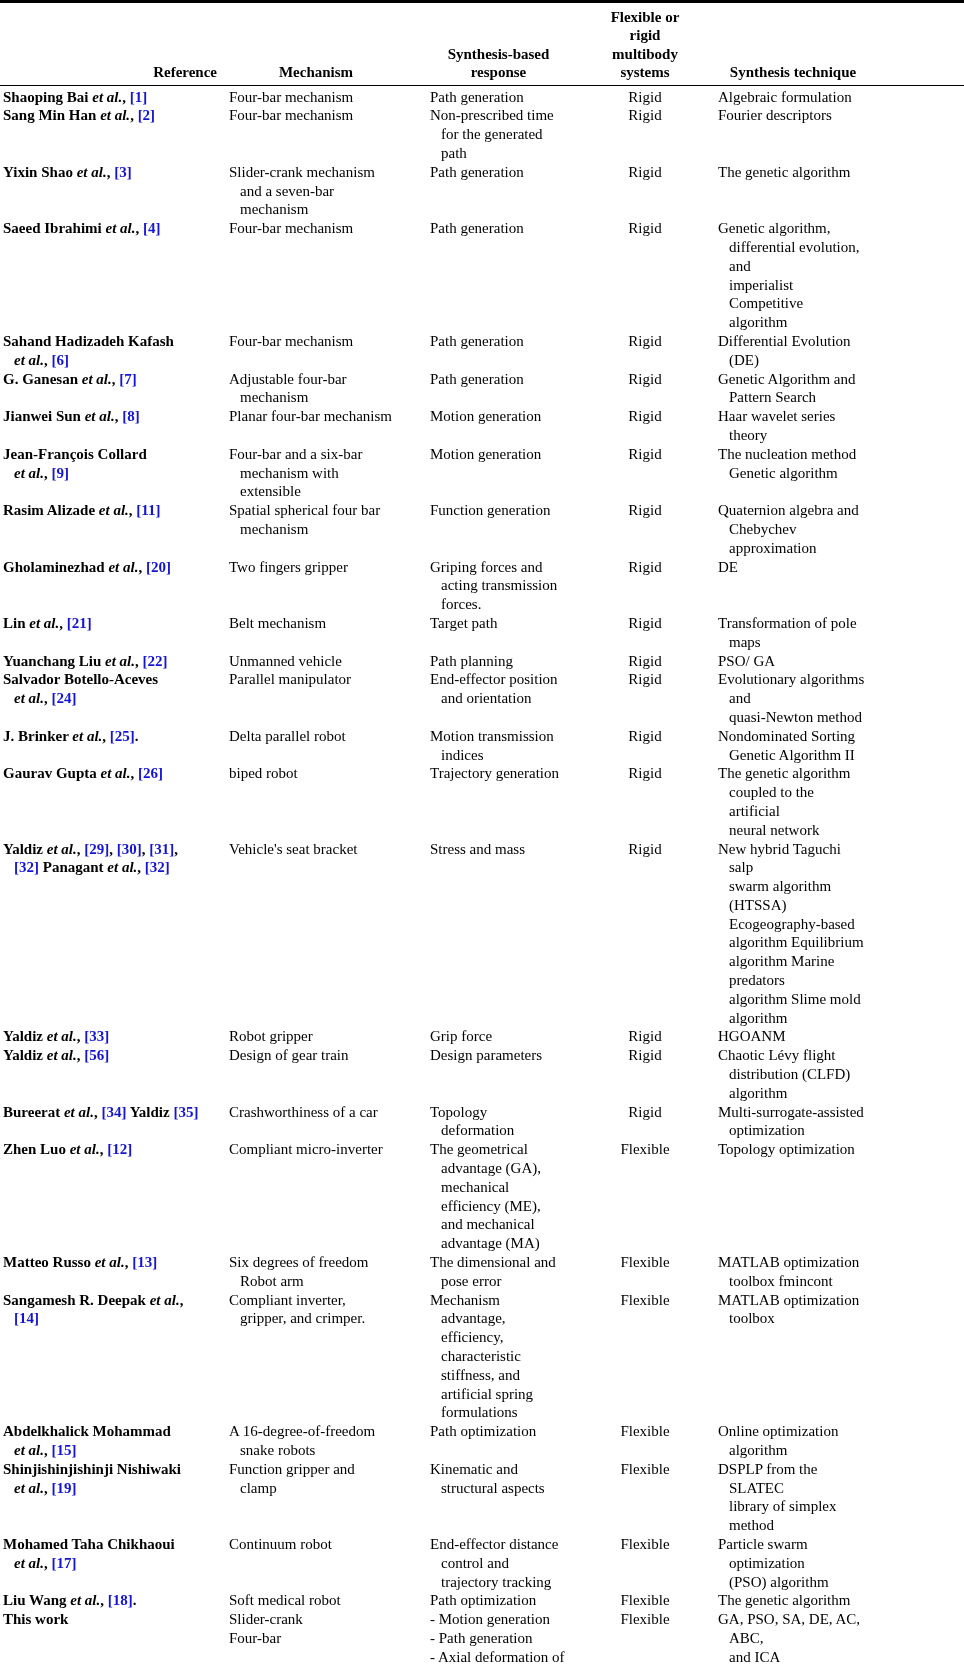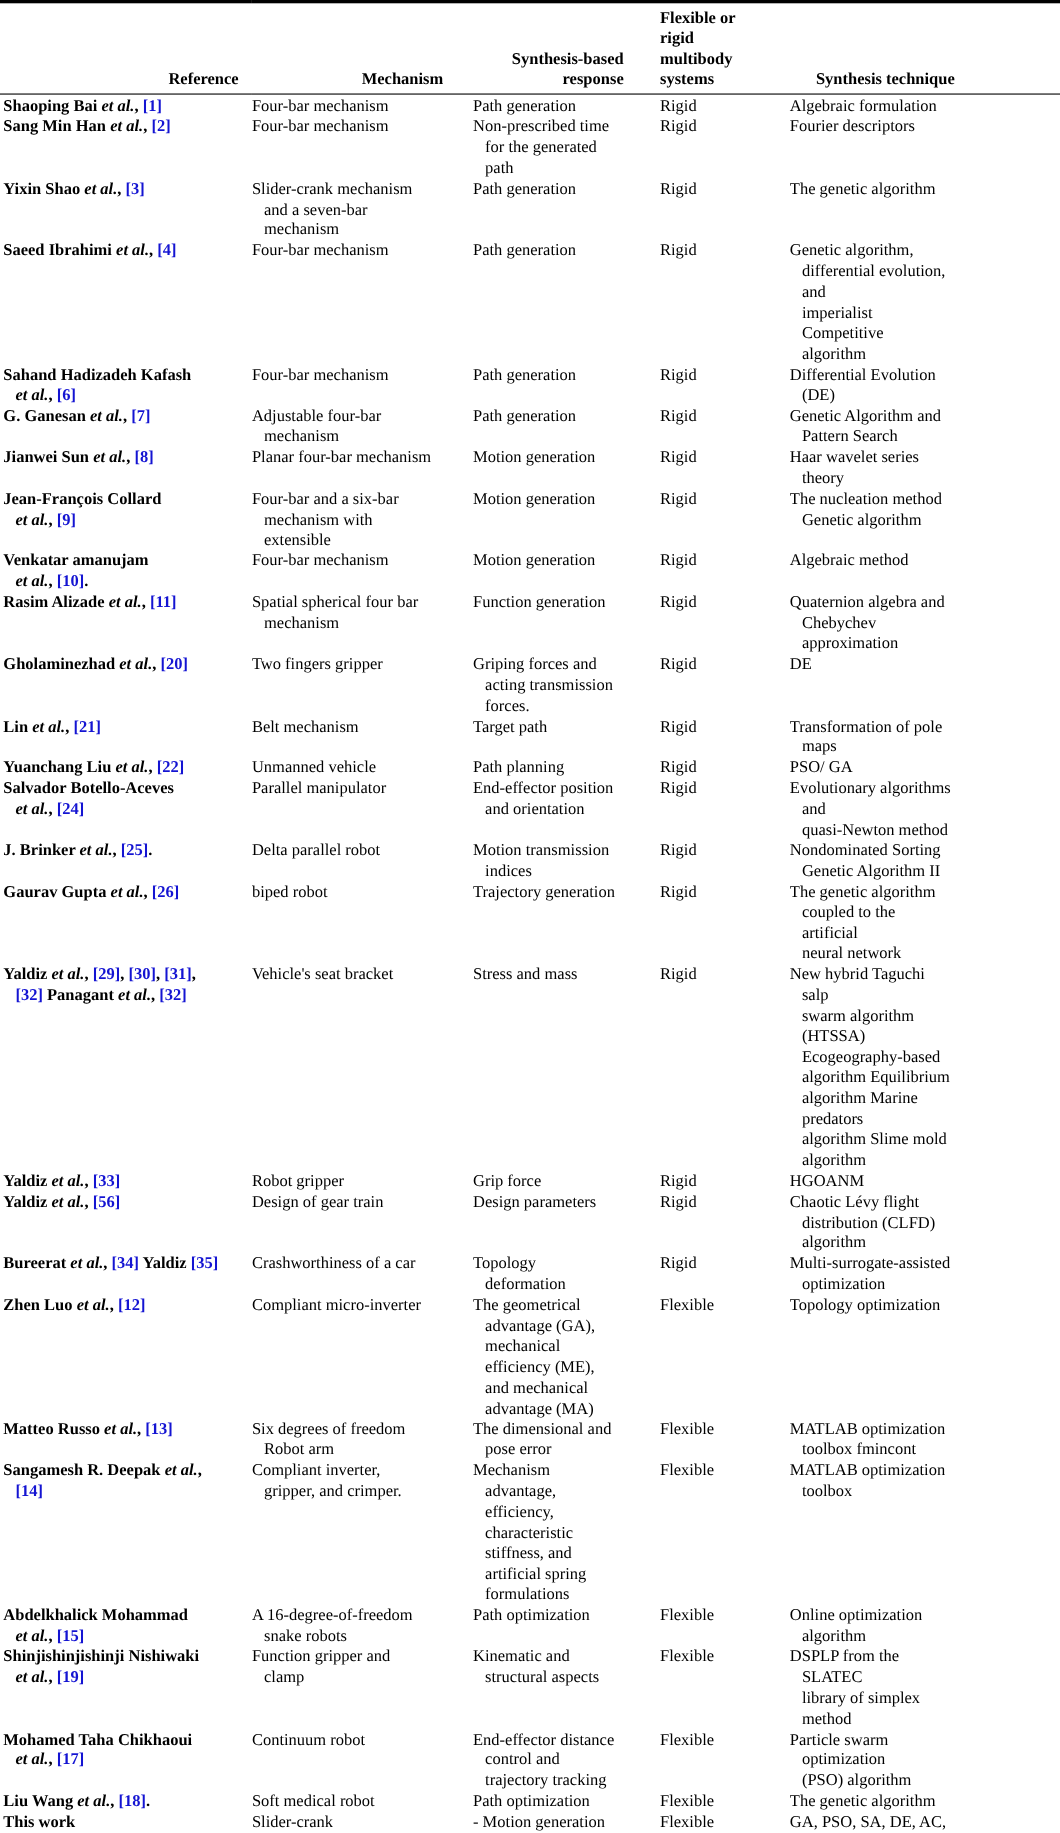--- a/index.html
+++ b/index.html
@@ -14,40 +14,40 @@
     border-collapse: collapse;
     table-layout: fixed;
     border-top: 3px solid #000;
     border-bottom: 4px solid #000;
   }
   th, td { font-size: 15px; margin: 0; padding: 0; }
   thead th {
     font-weight: bold;
     vertical-align: bottom;
     white-space: pre-line;
-    text-align: right;
+    text-align: center;
     line-height: 18.4px;
     padding-top: 5px;
     padding-bottom: 3px;
     border-bottom: 1px solid #000;
   }
   tbody td { vertical-align: top; line-height: 18.8px; }
   tbody tr:first-child td { padding-top: 2px; margin-top: 44px; }
   tbody tr:last-child td { padding-bottom: 92px; }
   td .hang {
     padding-left: 11px;
     text-indent: -11px;
     white-space: pre-line;
   }
   th.c1 { text-align: right; }
   .c1 { padding-left: 3px; padding-right: 12px; }
   td.c1 { font-weight: bold; }
   .c2 { padding-right: 27px; }
   .c3 { padding-right: 33px; }
-  .c4 { text-align: left; }
+  .c4 { text-align: center; }
   td.c4 .hang { padding-left: 0; text-indent: 0; }
   .c5 { padding-left: 28px; padding-right: 96px; }
   .cite { color: var(--citation, #1414d2); }
   em { font-style: italic; }
 </style>
 </head>
 <body>
 
 <div class="page">
   <table class="ref-table">
@@ -216,38 +216,20 @@
           <td class="c4">
             <div class="hang">Rigid</div>
           </td>
           <td class="c5">
             <div class="hang">The nucleation method
 Genetic algorithm</div>
           </td>
         </tr>
         <tr>
           <td class="c1">
-            <div class="hang">Venkatar amanujam
-<em>et al.</em>, <span class="cite">[10]</span>.</div>
-          </td>
-          <td class="c2">
-            <div class="hang">Four-bar mechanism</div>
-          </td>
-          <td class="c3">
-            <div class="hang">Motion generation</div>
-          </td>
-          <td class="c4">
-            <div class="hang">Rigid</div>
-          </td>
-          <td class="c5">
-            <div class="hang">Algebraic method</div>
-          </td>
-        </tr>
-        <tr>
-          <td class="c1">
             <div class="hang">Rasim Alizade <em>et al.</em>, <span class="cite">[11]</span></div>
           </td>
           <td class="c2">
             <div class="hang">Spatial spherical four bar
 mechanism</div>
           </td>
           <td class="c3">
             <div class="hang">Function generation</div>
           </td>
           <td class="c4">

